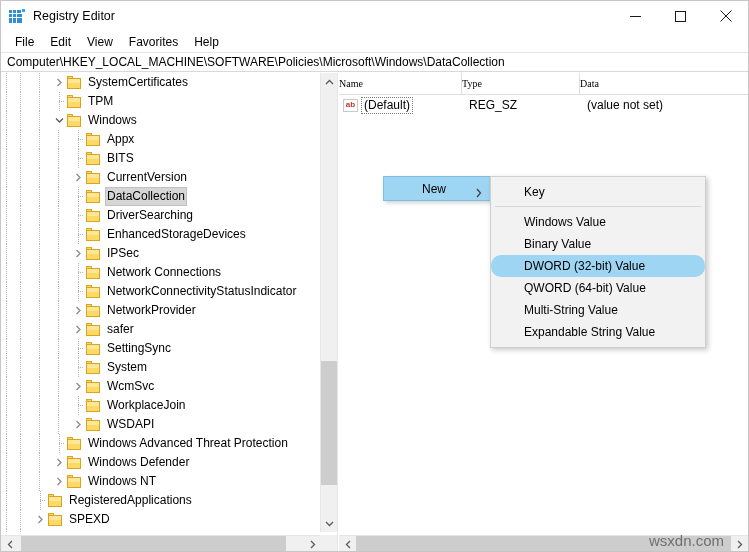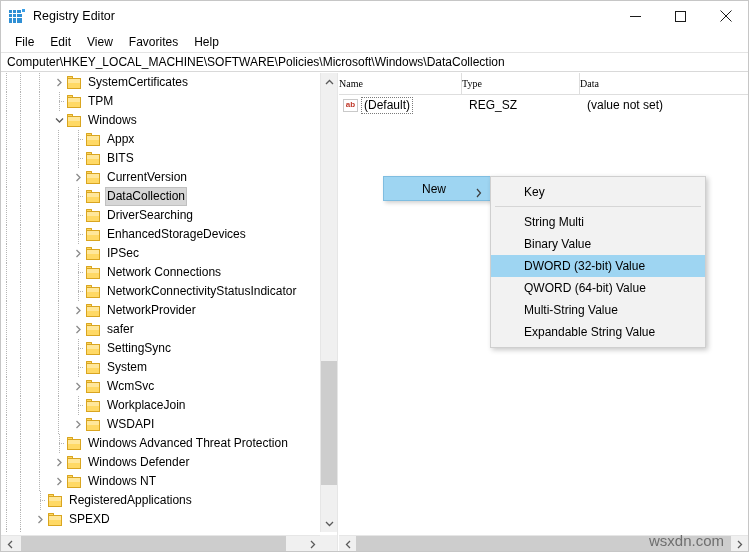--- a/index.html
+++ b/index.html
@@ -332,20 +332,21 @@
     padding: 4px 0;
   }
   .ctx-item {
     height: 22px;
     display: flex; align-items: center;
     font-size: 12px; color: #000000;
     padding-left: 33px;
   }
   .ctx-item.highlight {
     background: #9ed5f2;
+    border-radius: 10px;
   }
   .ctx-sep {
     height: 1px; background: #d6d6d6;
     margin: 3px 4px 4px 4px;
   }
 
   
   .watermark {
     position: absolute;
     right: 24px; bottom: 2px;
@@ -894,21 +895,21 @@
       </svg>
     </span>
   </div>
 
   <div class="ctx-menu" id="ctx-menu">
       <div class="ctx-item">
         <span>Key</span>
       </div>
       <div class="ctx-sep"></div>
       <div class="ctx-item">
-        <span>String Multi</span>
+        <span>Windows Value</span>
       </div>
       <div class="ctx-item">
         <span>Binary Value</span>
       </div>
       <div class="ctx-item highlight">
         <span>DWORD (32-bit) Value</span>
       </div>
       <div class="ctx-item">
         <span>QWORD (64-bit) Value</span>
       </div>

